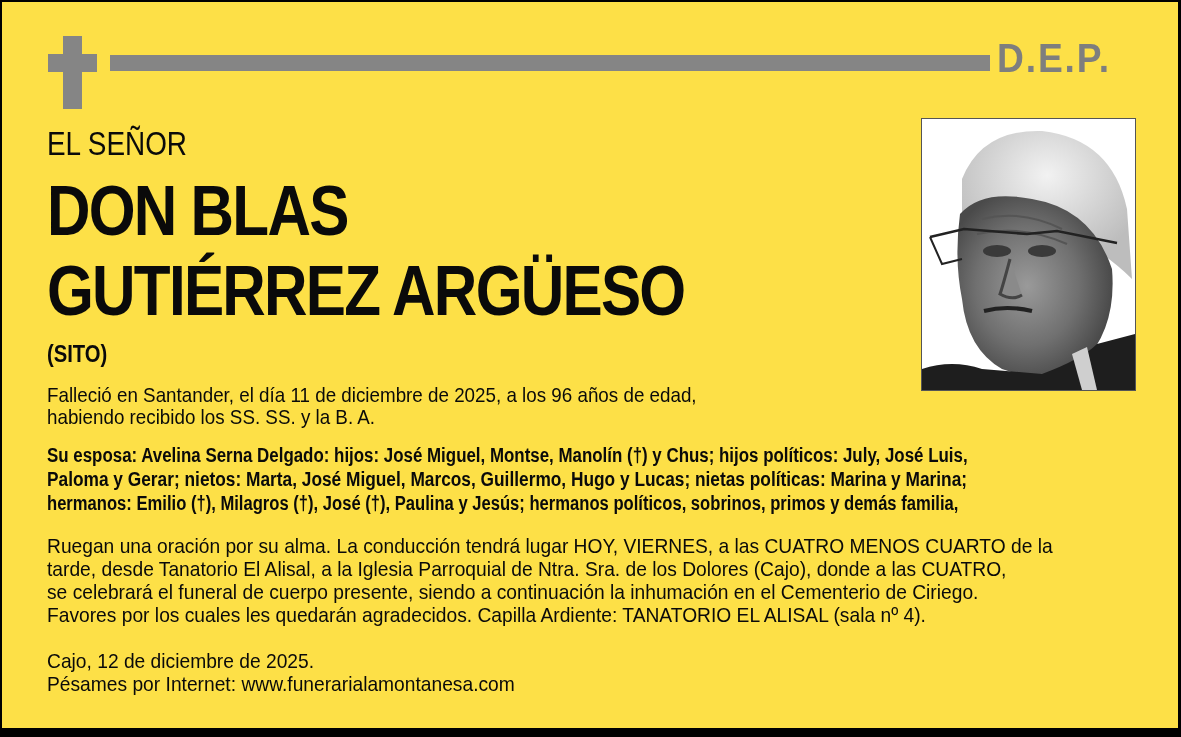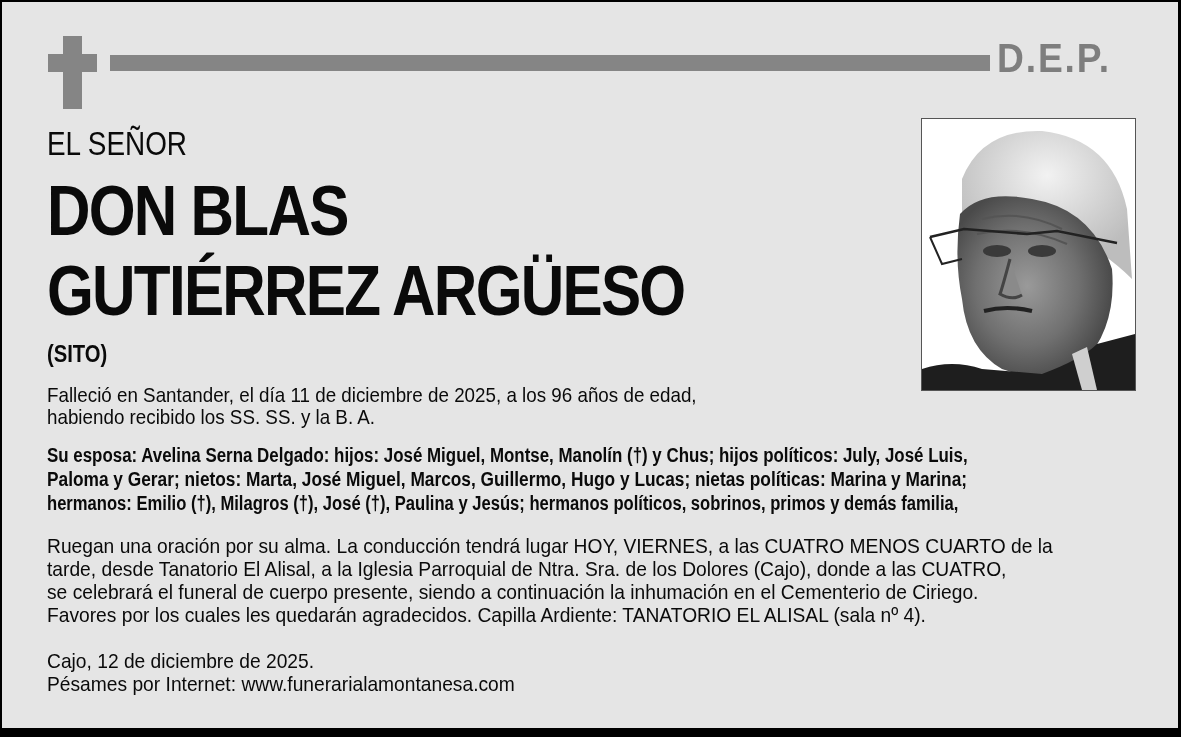--- a/index.html
+++ b/index.html
@@ -1,19 +1,19 @@
 <!DOCTYPE html>
 <html><head>
 <meta charset="utf-8">
 <style>
   html, body { margin: 0; padding: 0; background: #000; }
   body { width: 1181px; height: 737px; position: relative; overflow: hidden; }
   .card {
     position: absolute; left: 2px; top: 2px; width: 1176px; height: 726px;
-    background: #e5e5e5; overflow: hidden;
+    background: #fde047; overflow: hidden;
   }
   .abs { position: absolute; }
   .gray { background: #858585; }
   .cross-v { left: 61px; top: 34px; width: 19px; height: 73px; }
   .cross-h { left: 46px; top: 52px; width: 49px; height: 18px; }
   .rule { left: 108px; top: 53px; width: 880px; height: 16px; }
   .dep {
     left: 995px; top: 34px; font-family: "Liberation Sans", sans-serif;
     font-weight: bold; font-size: 40px; color: #7e7e7e; letter-spacing: 2px;
     line-height: 44px; transform: scaleX(0.93); transform-origin: left top;

